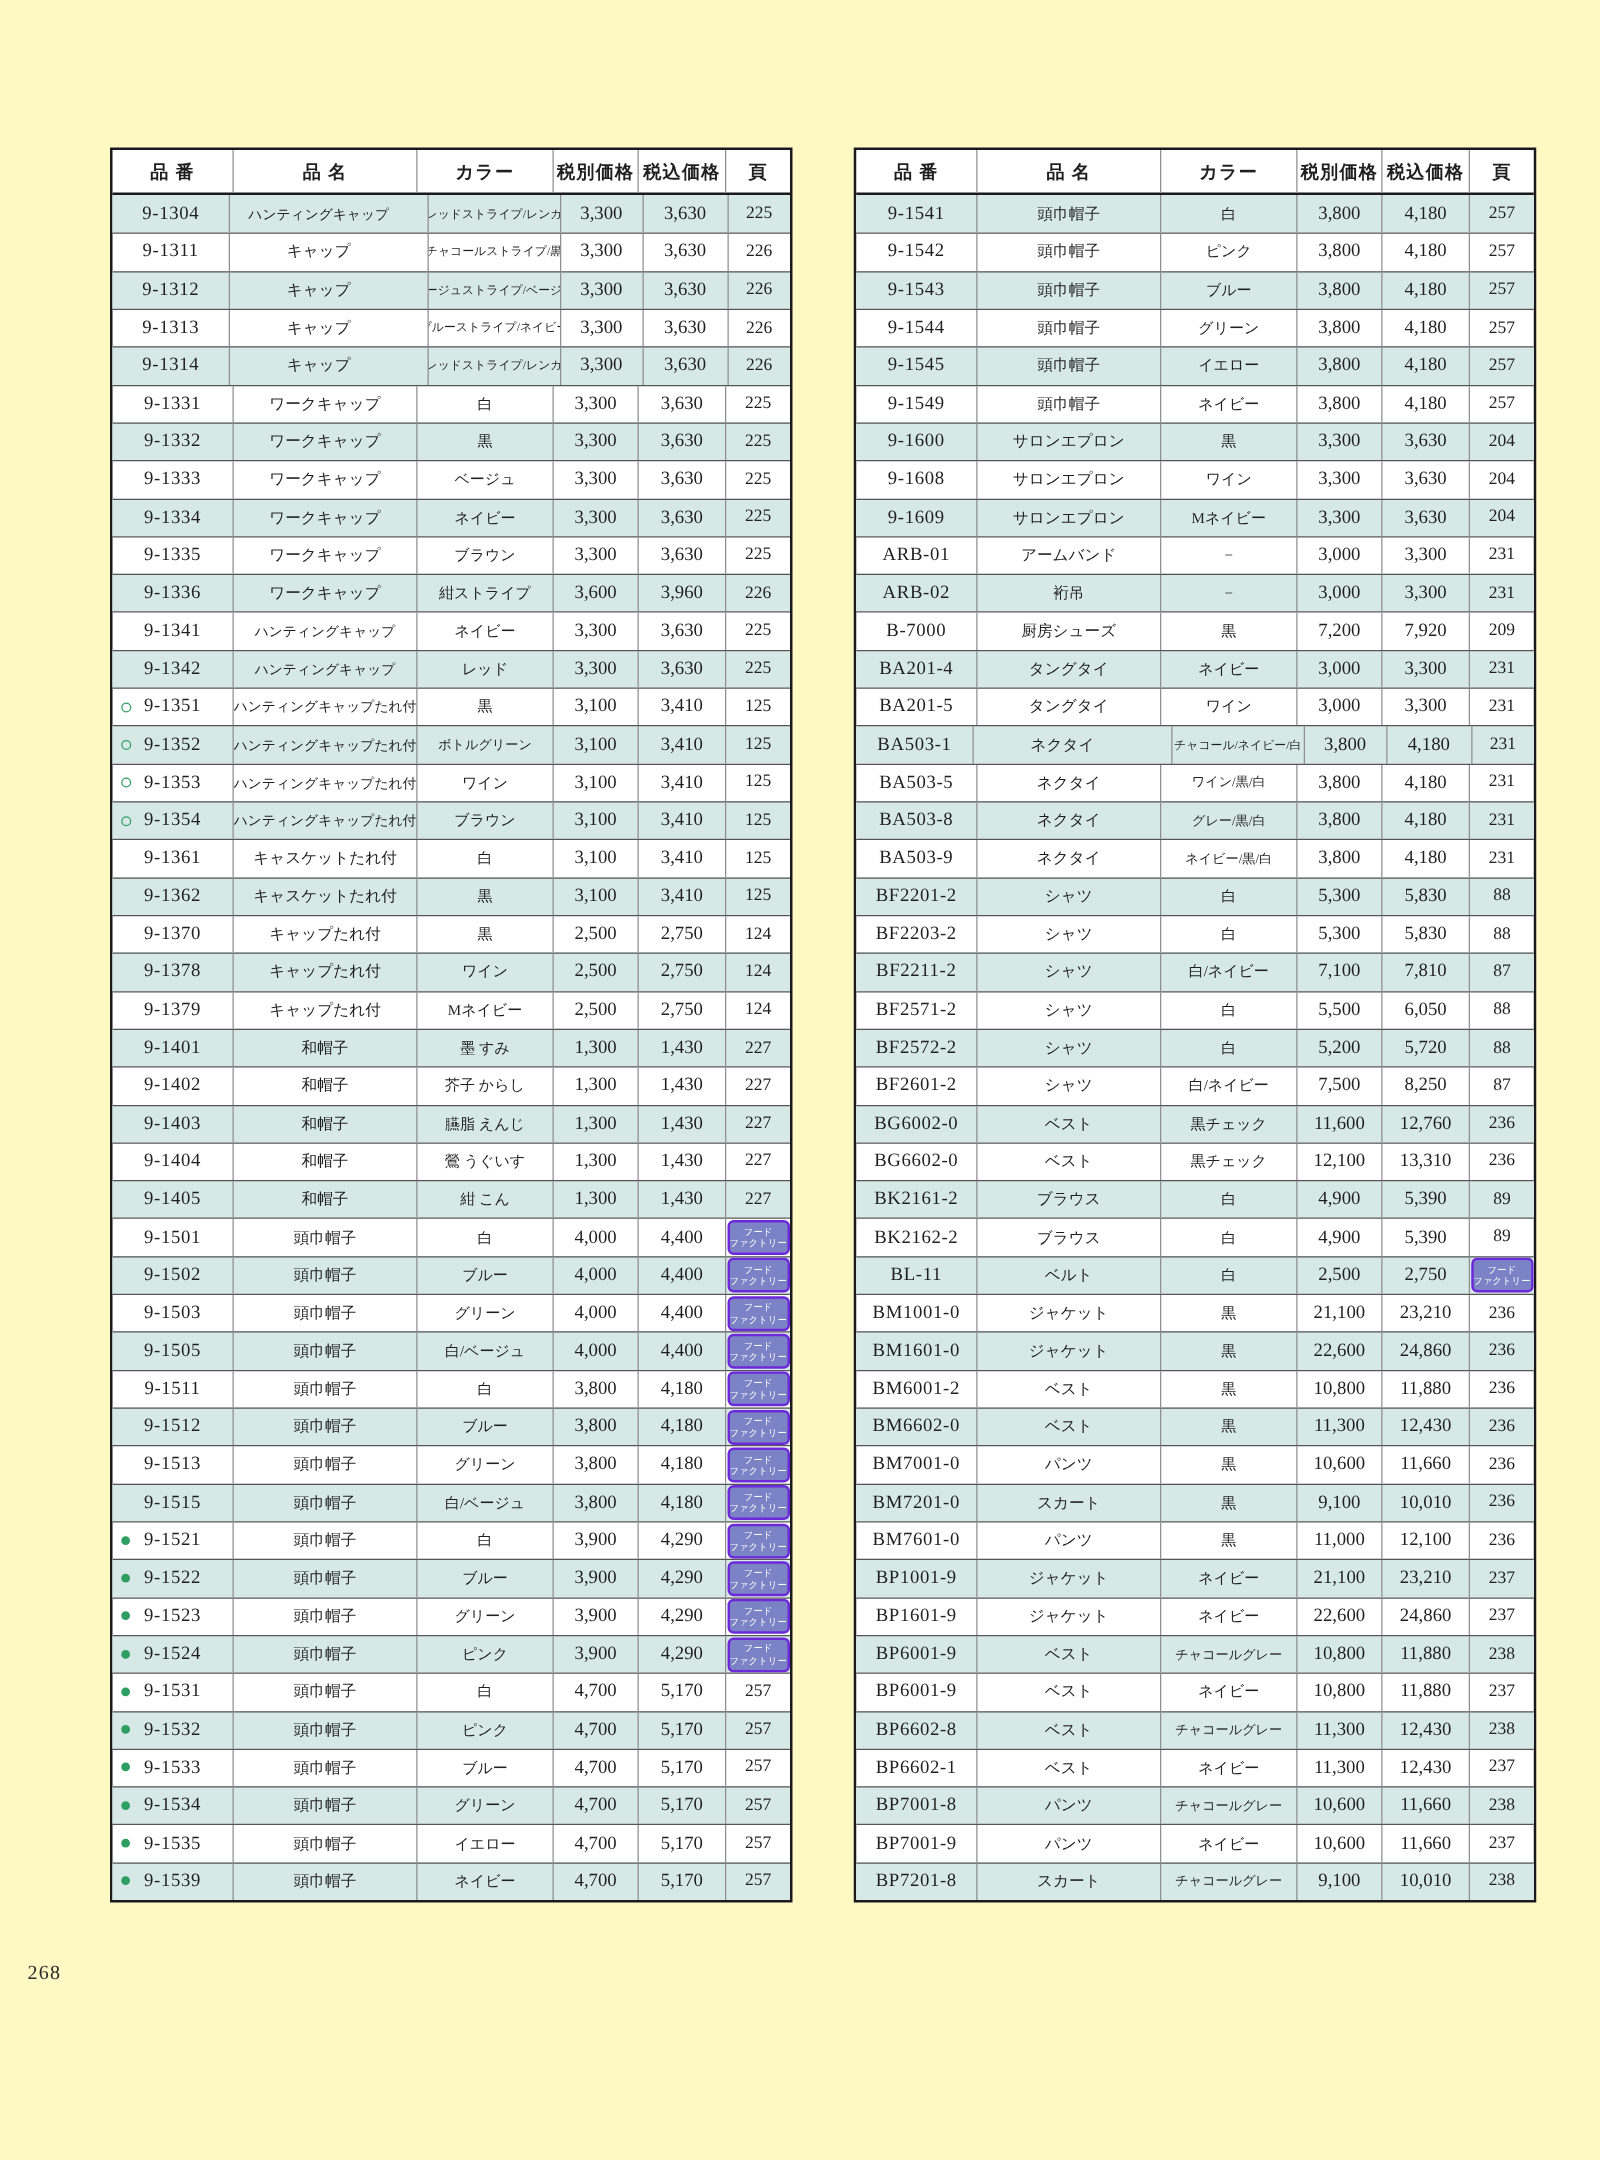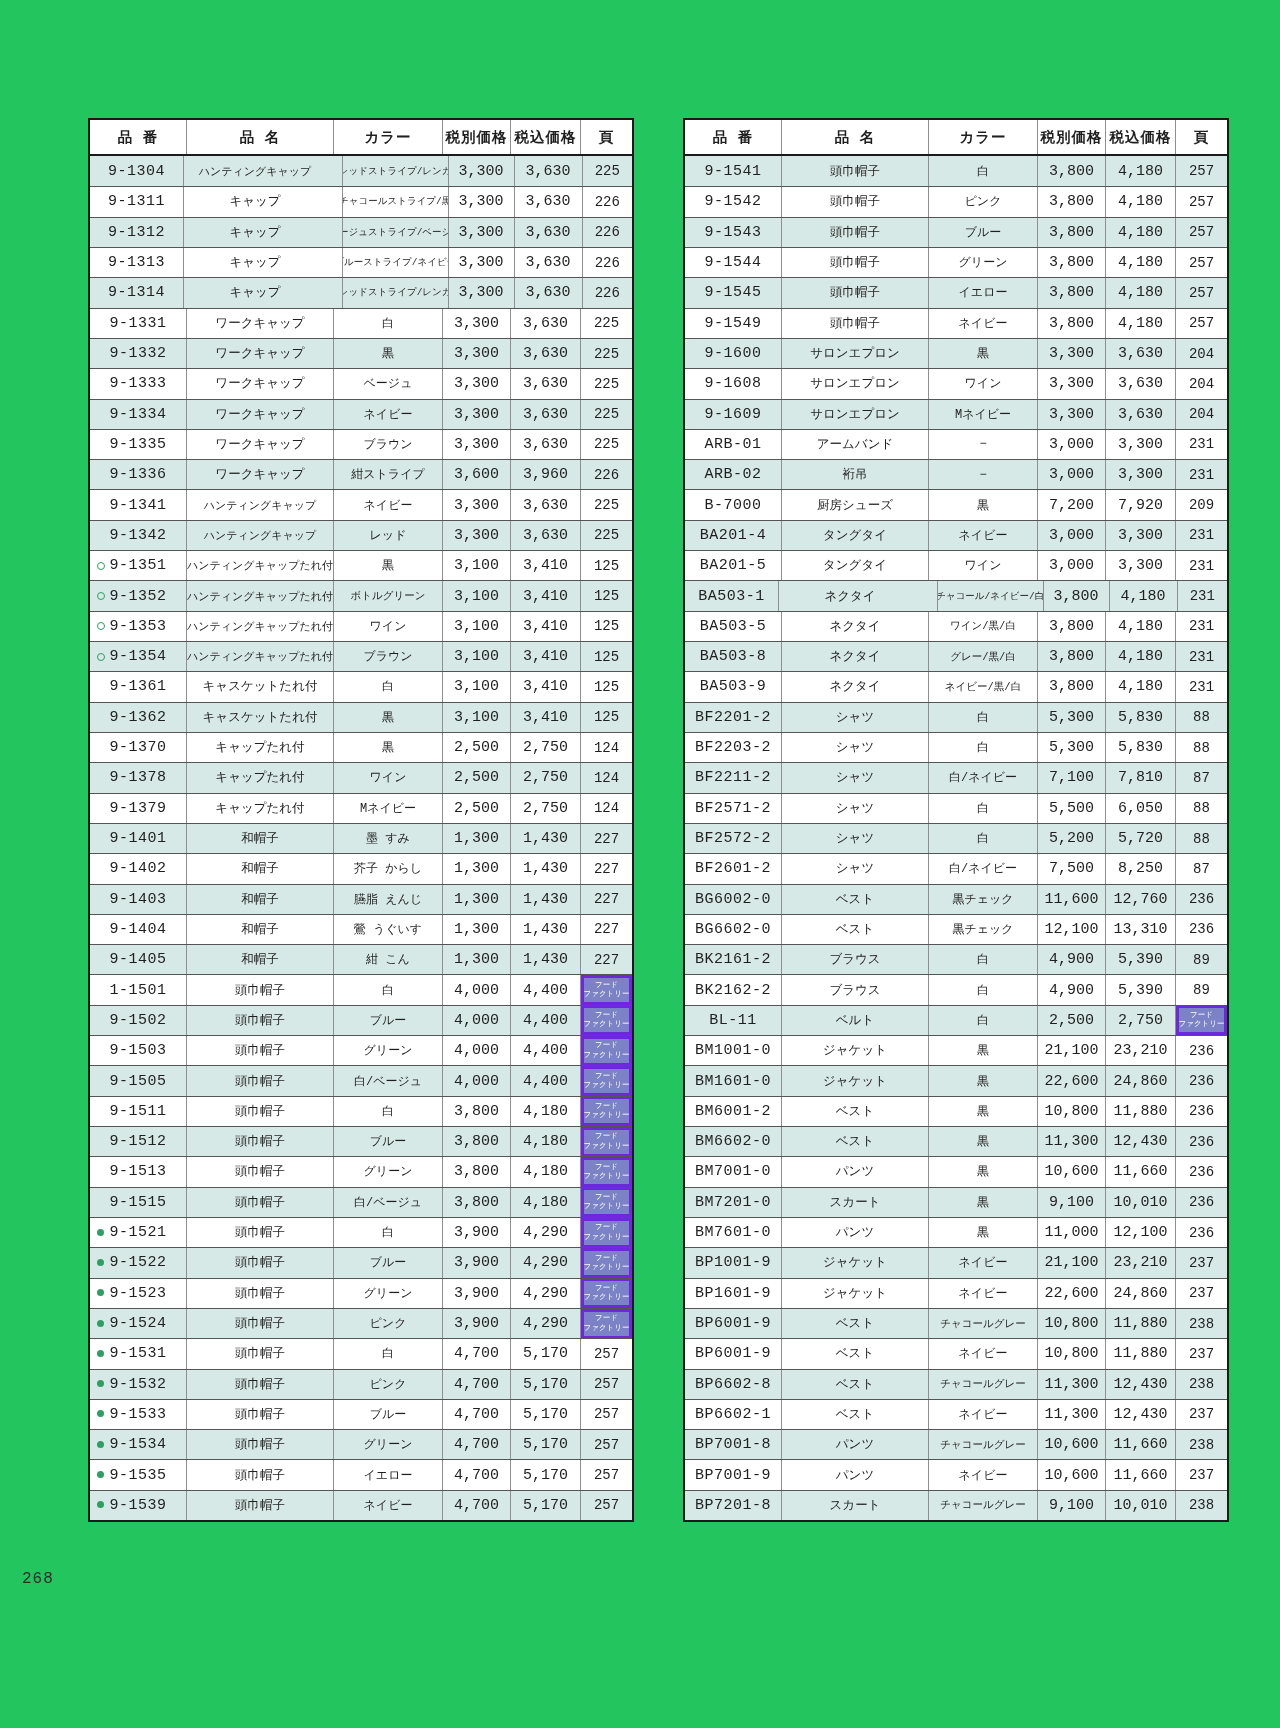--- a/index.html
+++ b/index.html
@@ -1,20 +1,20 @@
 <!DOCTYPE html>
 <html lang="ja"><head>
 <meta charset="utf-8">
 <style>
   html,body{margin:0;padding:0;background:#e8e8e8;}
   .sheet{
     position:relative;
     width:1280px;height:1728px;
-    background:#22c55e;
-    font-family:Liberation Mono, monospace;
+    background:#fef9c3;
+    font-family:Liberation Serif, serif;
     color:#1f1f1f;
     overflow:hidden;
   }
   .price-table{
     position:absolute;
     top:118px;
     width:546px;
     border:2px solid #1a1a1a;
     box-sizing:border-box;
     background:#ffffff;
@@ -57,21 +57,21 @@
     margin-top:-4px;
     border-radius:50%;
     display:block;
   }
   .marker.dot{background:#2f9e63;}
   .marker.circle{border:1.5px solid #2f9e63;background:transparent;box-sizing:border-box;width:8px;height:8px;}
   .ff-badge{
     display:flex;flex-direction:column;align-items:center;justify-content:center;
     width:46px;height:24px;
     background:#7b82c5;
-    border:5px solid #6d28d9;
+    border:2px solid #6d28d9;
     border-radius:5px;
     color:#ffffff;
     font-size:7.5px;
     line-height:1.25;
     letter-spacing:0;
   }
   .page-number{
     position:absolute;
     left:22px;top:1570px;
     font-size:16px;
@@ -302,21 +302,21 @@
       </div>
       <div class="row data-row shaded">
         <div class="cell c0 cell-code">9-1405</div>
         <div class="cell c1 cell-name">和帽子</div>
         <div class="cell c2 cell-color">紺 こん</div>
         <div class="cell c3 cell-price">1,300</div>
         <div class="cell c4 cell-price">1,430</div>
         <div class="cell c5 cell-page">227</div>
       </div>
       <div class="row data-row">
-        <div class="cell c0 cell-code">1-1501</div>
+        <div class="cell c0 cell-code">9-1501</div>
         <div class="cell c1 cell-name">頭巾帽子</div>
         <div class="cell c2 cell-color">白</div>
         <div class="cell c3 cell-price">4,000</div>
         <div class="cell c4 cell-price">4,400</div>
         <div class="cell c5 cell-page">
           <span class="ff-badge">
             <span>フード</span>
             <span>ファクトリー</span>
           </span>
         </div>

